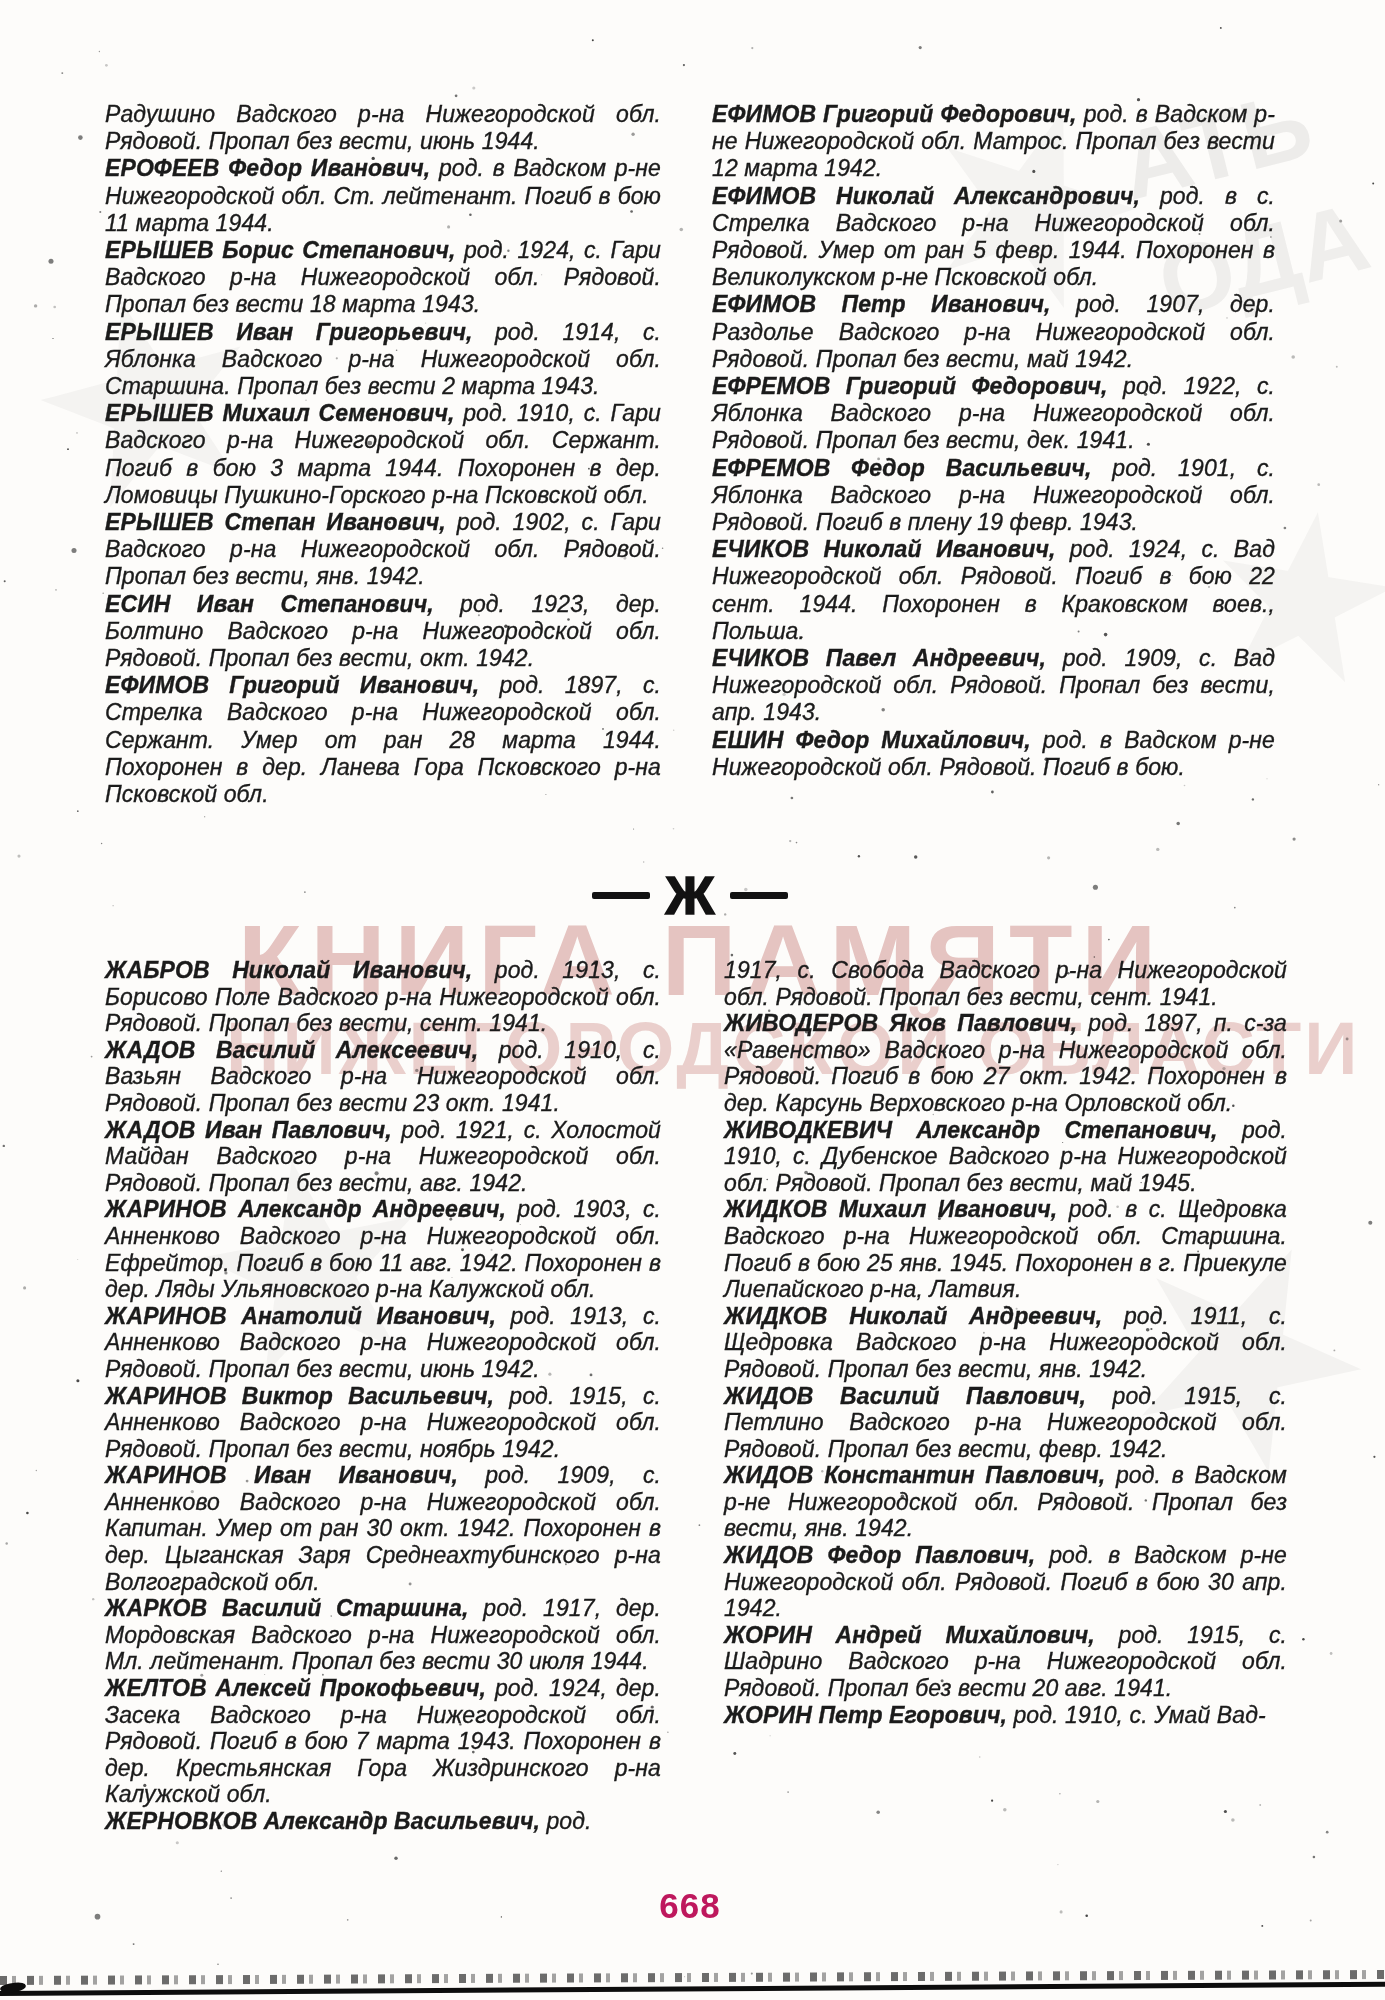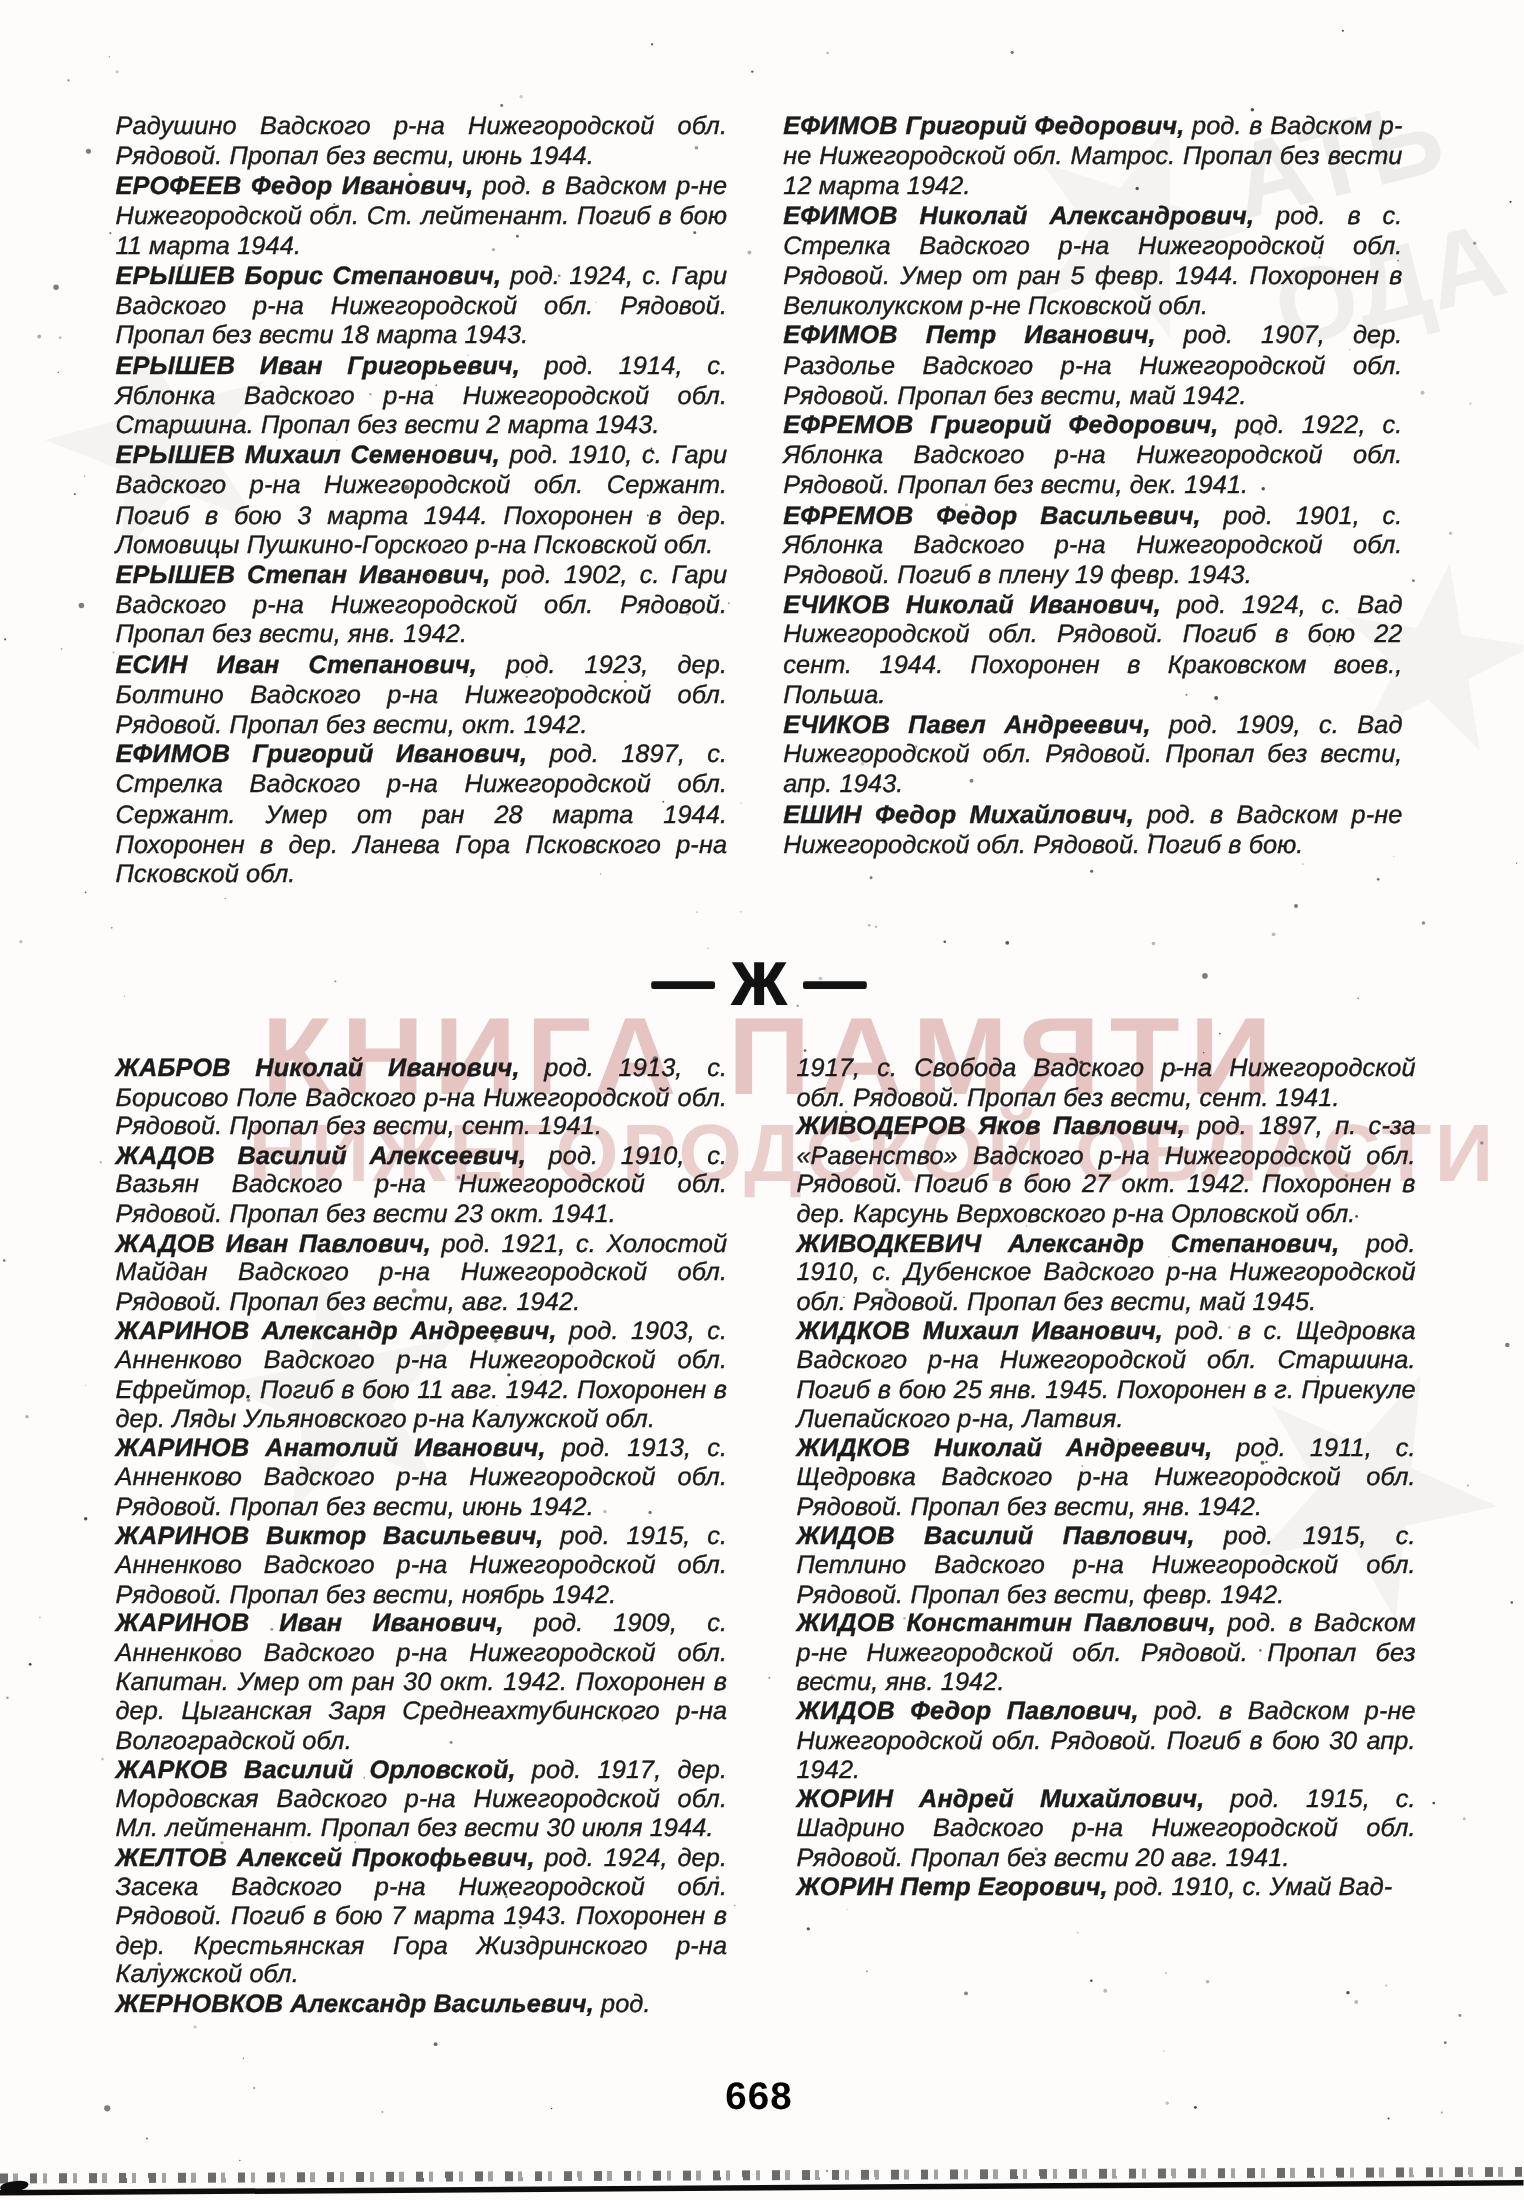--- a/index.html
+++ b/index.html
@@ -51,21 +51,21 @@
     display:flex;align-items:center;justify-content:center;gap:16px;
   }
   .zh-dash{width:58px;height:7px;background:#121212;border-radius:2px;}
   .zh-letter{
     font-size:54px;font-weight:bold;line-height:1;color:#121212;
     -webkit-text-stroke:1.6px #121212;letter-spacing:0;
   }
 
   .page-number{
     position:absolute;left:105px;top:1886px;width:1170px;z-index:2;
-    text-align:center;font-size:35px;font-weight:bold;color:#000000;
+    text-align:center;font-size:35px;font-weight:bold;color:#be185d;
     letter-spacing:1px;
   }
 
   
   .noise-band{
     position:absolute;left:0;top:1976px;width:1390px;height:9px;z-index:6;
     transform:rotate(-0.25deg);transform-origin:left center;opacity:.85;
     background:repeating-linear-gradient(90deg,
       rgba(25,25,25,.75) 0 7px, rgba(25,25,25,0) 7px 12px,
       rgba(60,60,60,.55) 12px 16px, rgba(60,60,60,0) 16px 27px);
@@ -117,21 +117,21 @@
   </div>
 
   <section id="col-ll" class="col">
       <p class="entry"><b class="entry-name">ЖАБРОВ Николай Иванович, </b><span>род. 1913, с. Борисово Поле Вадского р-на Нижегородской обл. Рядовой. Пропал без вести, сент. 1941.</span></p>
       <p class="entry"><b class="entry-name">ЖАДОВ Василий Алексеевич, </b><span>род. 1910, с. Вазьян Вадского р-на Нижегородской обл. Рядовой. Пропал без вести 23 окт. 1941.</span></p>
       <p class="entry"><b class="entry-name">ЖАДОВ Иван Павлович, </b><span>род. 1921, с. Холостой Майдан Вадского р-на Нижегородской обл. Рядовой. Пропал без вести, авг. 1942.</span></p>
       <p class="entry"><b class="entry-name">ЖАРИНОВ Александр Андреевич, </b><span>род. 1903, с. Анненково Вадского р-на Нижегородской обл. Ефрейтор. Погиб в бою 11 авг. 1942. Похоронен в дер. Ляды Ульяновского р-на Калужской обл.</span></p>
       <p class="entry"><b class="entry-name">ЖАРИНОВ Анатолий Иванович, </b><span>род. 1913, с. Анненково Вадского р-на Нижегородской обл. Рядовой. Пропал без вести, июнь 1942.</span></p>
       <p class="entry"><b class="entry-name">ЖАРИНОВ Виктор Васильевич, </b><span>род. 1915, с. Анненково Вадского р-на Нижегородской обл. Рядовой. Пропал без вести, ноябрь 1942.</span></p>
       <p class="entry"><b class="entry-name">ЖАРИНОВ Иван Иванович, </b><span>род. 1909, с. Анненково Вадского р-на Нижегородской обл. Капитан. Умер от ран 30 окт. 1942. Похоронен в дер. Цыганская Заря Среднеахтубинского р-на Волгоградской обл.</span></p>
-      <p class="entry"><b class="entry-name">ЖАРКОВ Василий Орловской, </b><span>род. 1917, дер. Мордовская Вадского р-на Нижегородской обл. Мл. лейтенант. Пропал без вести 30 июля 1944.</span></p>
+      <p class="entry"><b class="entry-name">ЖАРКОВ Василий Старшина, </b><span>род. 1917, дер. Мордовская Вадского р-на Нижегородской обл. Мл. лейтенант. Пропал без вести 30 июля 1944.</span></p>
       <p class="entry"><b class="entry-name">ЖЕЛТОВ Алексей Прокофьевич, </b><span>род. 1924, дер. Засека Вадского р-на Нижегородской обл. Рядовой. Погиб в бою 7 марта 1943. Похоронен в дер. Крестьянская Гора Жиздринского р-на Калужской обл.</span></p>
       <p class="entry"><b class="entry-name">ЖЕРНОВКОВ Александр Васильевич, </b><span>род.</span></p>
     </section>
   <section id="col-lr" class="col">
       <p class="entry"><span>1917, с. Свобода Вадского р-на Нижегородской обл. Рядовой. Пропал без вести, сент. 1941.</span></p>
       <p class="entry"><b class="entry-name">ЖИВОДЕРОВ Яков Павлович, </b><span>род. 1897, п. с-за «Равенство» Вадского р-на Нижегородской обл. Рядовой. Погиб в бою 27 окт. 1942. Похоронен в дер. Карсунь Верховского р-на Орловской обл.</span></p>
       <p class="entry"><b class="entry-name">ЖИВОДКЕВИЧ Александр Степанович, </b><span>род. 1910, с. Дубенское Вадского р-на Нижегородской обл. Рядовой. Пропал без вести, май 1945.</span></p>
       <p class="entry"><b class="entry-name">ЖИДКОВ Михаил Иванович, </b><span>род. в с. Щедровка Вадского р-на Нижегородской обл. Старшина. Погиб в бою 25 янв. 1945. Похоронен в г. Приекуле Лиепайского р-на, Латвия.</span></p>
       <p class="entry"><b class="entry-name">ЖИДКОВ Николай Андреевич, </b><span>род. 1911, с. Щедровка Вадского р-на Нижегородской обл. Рядовой. Пропал без вести, янв. 1942.</span></p>
       <p class="entry"><b class="entry-name">ЖИДОВ Василий Павлович, </b><span>род. 1915, с. Петлино Вадского р-на Нижегородской обл. Рядовой. Пропал без вести, февр. 1942.</span></p>

